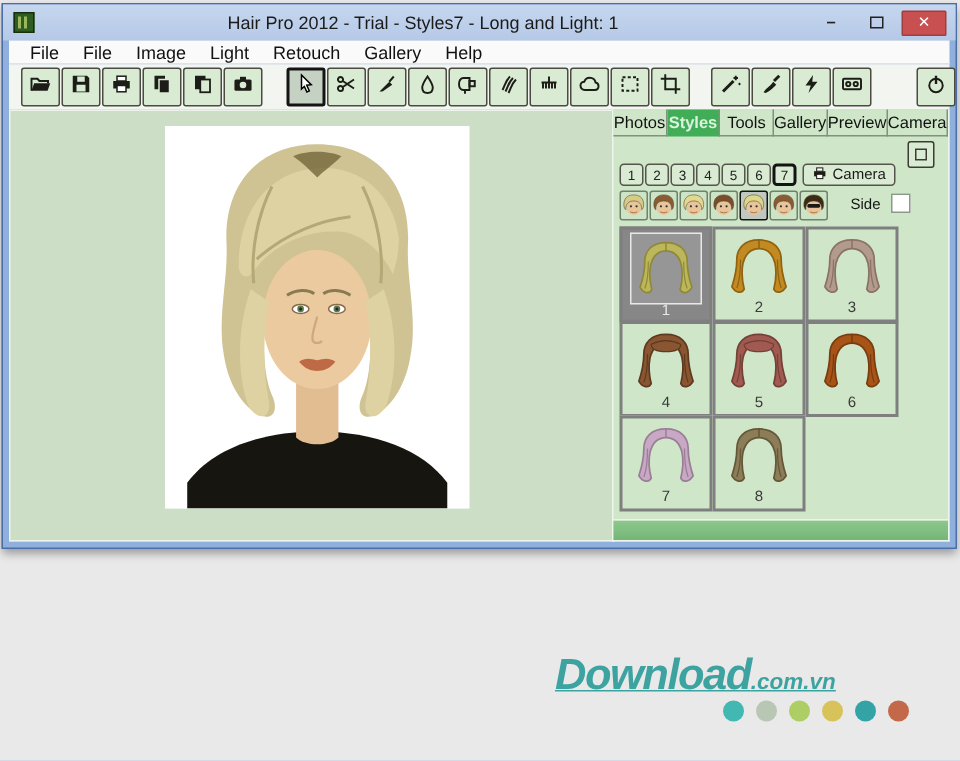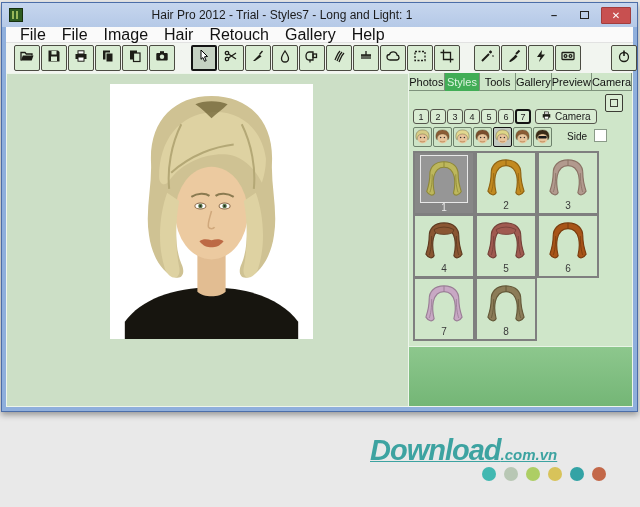--- a/index.html
+++ b/index.html
@@ -1,40 +1,40 @@
 <!DOCTYPE html>
 <html><head>
 <meta charset="utf-8">
 <style>
   * { margin:0; padding:0; box-sizing:border-box; }
   html,body { width:640px; height:507px; font-family:"Liberation Sans", sans-serif; background:#e9e9e9; }
   body { position:relative; overflow:hidden; }
 
-  .window { position:absolute; left:1px; top:2px; width:637px; height:410px;
+  .window { position:absolute; left:1px; top:2px; width:637px; height:364px;
     background:#8fafdc; border:1px solid #4c6ea8; box-shadow:0 3px 6px rgba(0,0,0,.35); }
 
   
   .titlebar { position:absolute; left:0; top:0; right:0; height:24px;
     background:linear-gradient(#c6d6ee,#b5c9e7); display:flex; align-items:center; }
   .app-icon { width:14px; height:14px; margin-left:7px; background:#2f5c22; border:1px solid #16300e;
     display:inline-block; position:relative; }
   .app-icon::after { content:""; position:absolute; left:2px; top:2px; width:8px; height:8px;
     background:repeating-linear-gradient(90deg,#9ab85a 0 2px,#2f5c22 2px 4px); }
   .title { flex:1; text-align:center; font-size:12px; color:#1b1b1b; }
   .win-controls { display:flex; align-items:center; margin-right:6px; gap:4px; }
   .win-btn { width:26px; height:17px; display:flex; align-items:center; justify-content:center;
     font-size:11px; color:#222; cursor:default; }
   .win-btn.min { font-weight:bold; }
   .max-glyph { width:9px; height:8px; border:1px solid #222; display:inline-block; }
   .win-btn.close { background:#c85050; border:1px solid #a23d3d; color:#fff; font-size:10px; width:30px; border-radius:1px; }
 
   
   .menubar { position:absolute; left:4px; right:4px; top:24px; height:16px; background:#fafafa;
     display:flex; align-items:center; padding-left:6px; border-bottom:1px solid #e2e2e2; }
-  .menu-item { font-size:16px; color:#111; padding:8px 8px; }
+  .menu-item { font-size:12px; color:#111; padding:8px 8px; }
 
   
   .toolbar { position:absolute; left:4px; right:4px; top:40px; height:30px; background:#f2f5f0;
     display:flex; align-items:center; }
   .tb-group { display:flex; gap:1px; }
   .g1 { margin-left:8px; } .g2 { margin-left:16px; } .g3 { margin-left:14px; } .g4 { margin-left:30px; }
   .tb-btn { width:26px; height:26px; background:#d9ecd3; border:1px solid #4b4b42; border-radius:2px;
     display:flex; align-items:center; justify-content:center; }
   .tb-btn.selected { background:#c5d1c2; border:2px solid #141414; }
   .tb-btn svg { width:16px; height:16px; }
@@ -45,21 +45,21 @@
     border:1px solid #edf5ea; }
   .photo { position:absolute; left:103px; top:10px; width:203px; height:255px; background:#ffffff; }
   .photo svg { width:100%; height:100%; display:block; }
 
   
   .panel { position:absolute; right:0; top:0; bottom:0; width:225px; background:#cfe6c9;
     border-left:1px solid #eef6ec; border-right:1px solid #eef6ec; border-bottom:1px solid #eef6ec; }
   .tabs { position:absolute; left:0; right:0; top:0; height:18px; display:flex; background:#cfe6c9; }
   .tab { flex:1; font-size:11px; color:#111; display:flex; align-items:center; justify-content:center;
     border-right:1px solid #7e927c; border-bottom:1px solid #7e927c; background:#cfe6c9; white-space:nowrap; }
-  .tab.selected { background:#41ad56; color:#dbf3de; border-bottom:none; }
+  .tab.selected { background:#41ad56; color:#dbf3de; border-bottom:none;font-weight:bold; }
 
   .styles-header { position:absolute; left:6px; top:22px; font-size:11px; color:#161616; }
   .dock-btn { position:absolute; right:9px; top:21px; width:18px; height:18px; background:#d9ecd3;
     border:1px solid #3c3c34; border-radius:2px; display:flex; align-items:center; justify-content:center; }
   .dock-btn span { width:8px; height:8px; border:1px solid #3c3c34; display:block; }
 
   .page-row { position:absolute; left:4px; top:36px; height:15px; display:flex; gap:1px; }
   .page-btn { width:16px; height:15px; background:#d9ecd3; border:1px solid #55554c; border-radius:3px;
     font-size:9px; color:#222; display:flex; align-items:center; justify-content:center; }
   .page-btn.selected { border:2px solid #141414; }
@@ -112,21 +112,21 @@
           <span class="max-glyph"></span>
         </span>
       <span class="win-btn close">✕</span>
     </span>
   </div>
 
   <div class="menubar" id="menubar">
       <span class="menu-item">File</span>
       <span class="menu-item">File</span>
       <span class="menu-item">Image</span>
-      <span class="menu-item">Hair</span>
+      <span class="menu-item">Light</span>
       <span class="menu-item">Retouch</span>
       <span class="menu-item">Gallery</span>
       <span class="menu-item">Help</span>
     </div>
 
   <div class="toolbar" id="toolbar">
       <div class="tb-group g1">
         <div class="tb-btn">
           <span><svg viewBox="0 0 16 16">
               <path d="M2 12.5 L2 4.5 H6 L7.3 6 H13 V7.5" stroke="#1d1d17" fill="none" stroke-width="1.3"></path>

